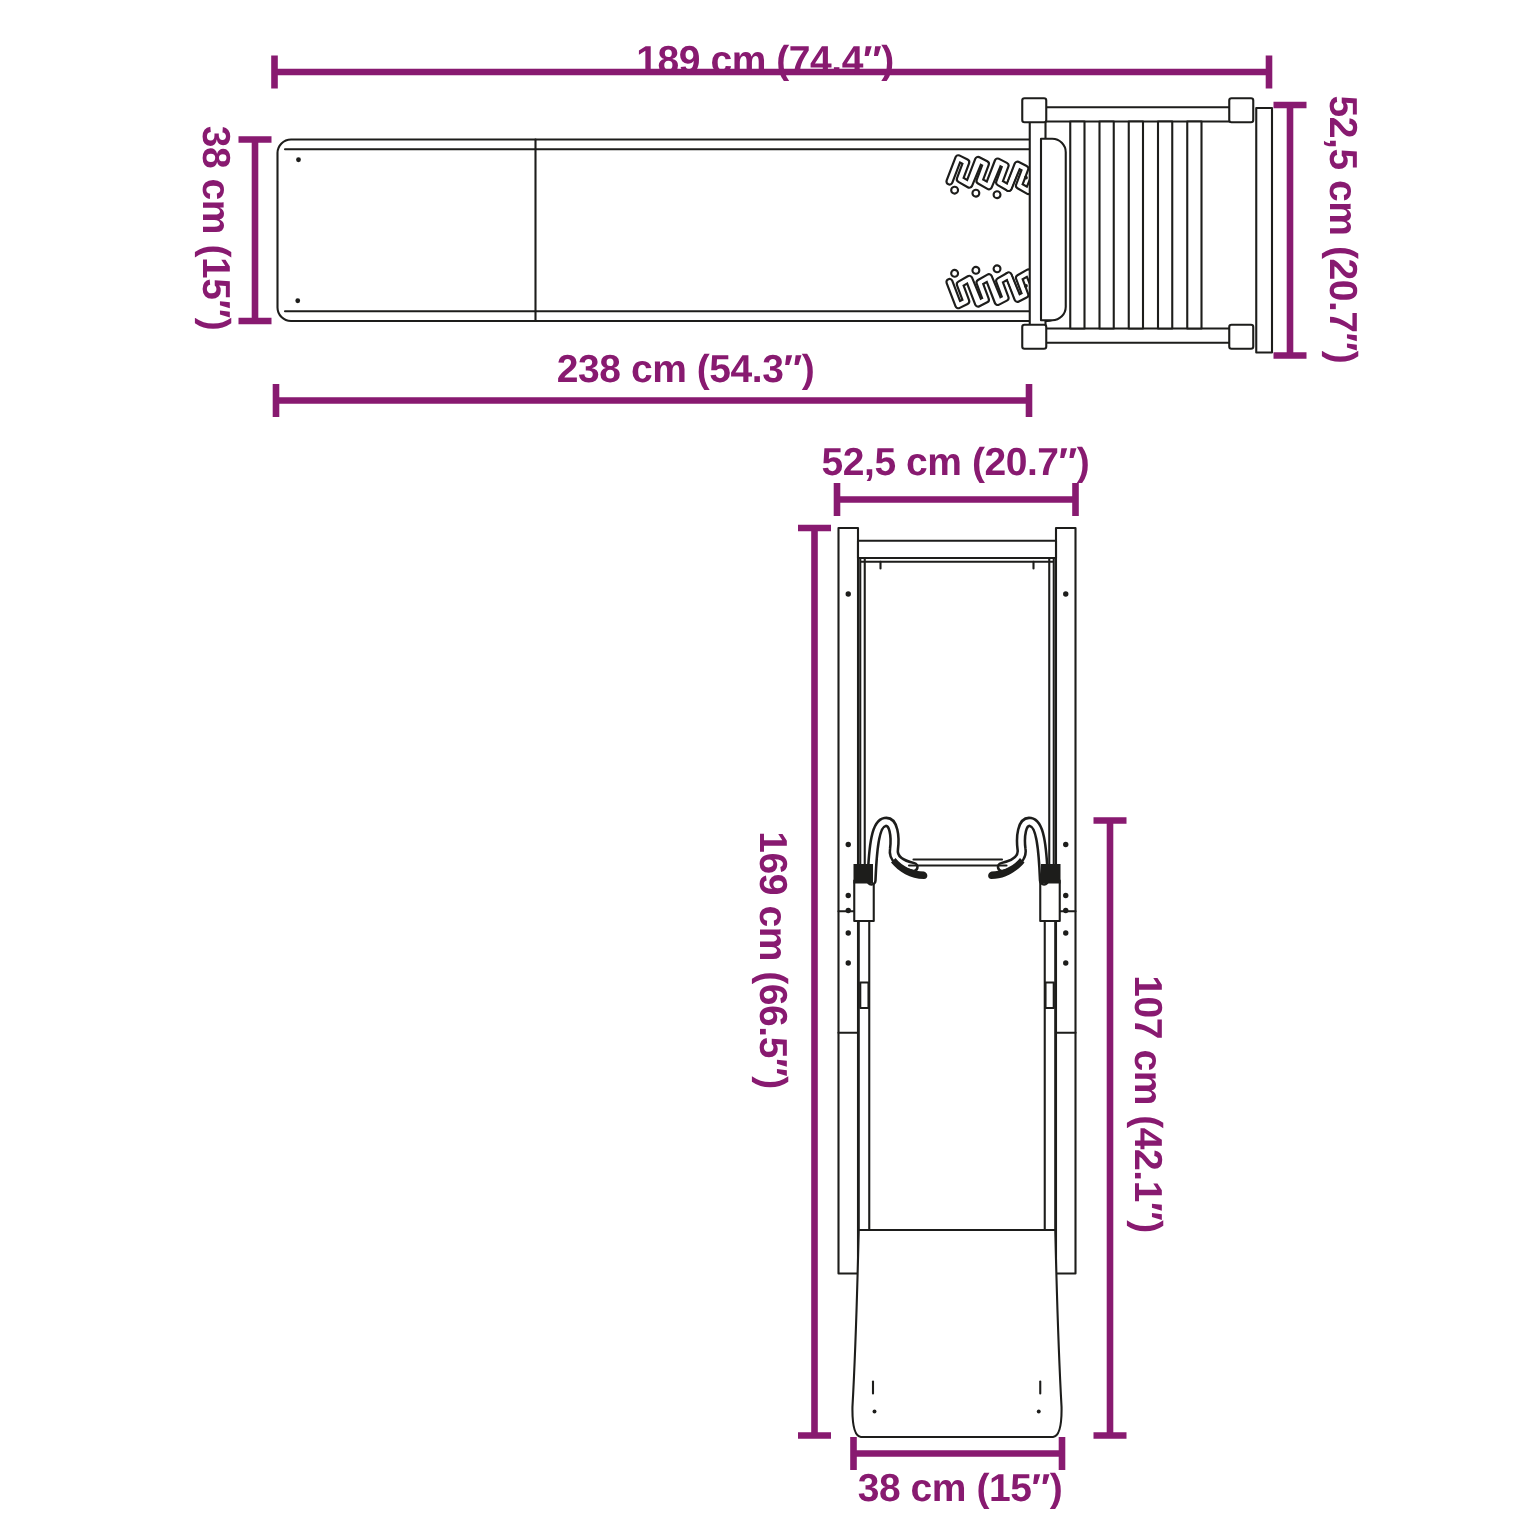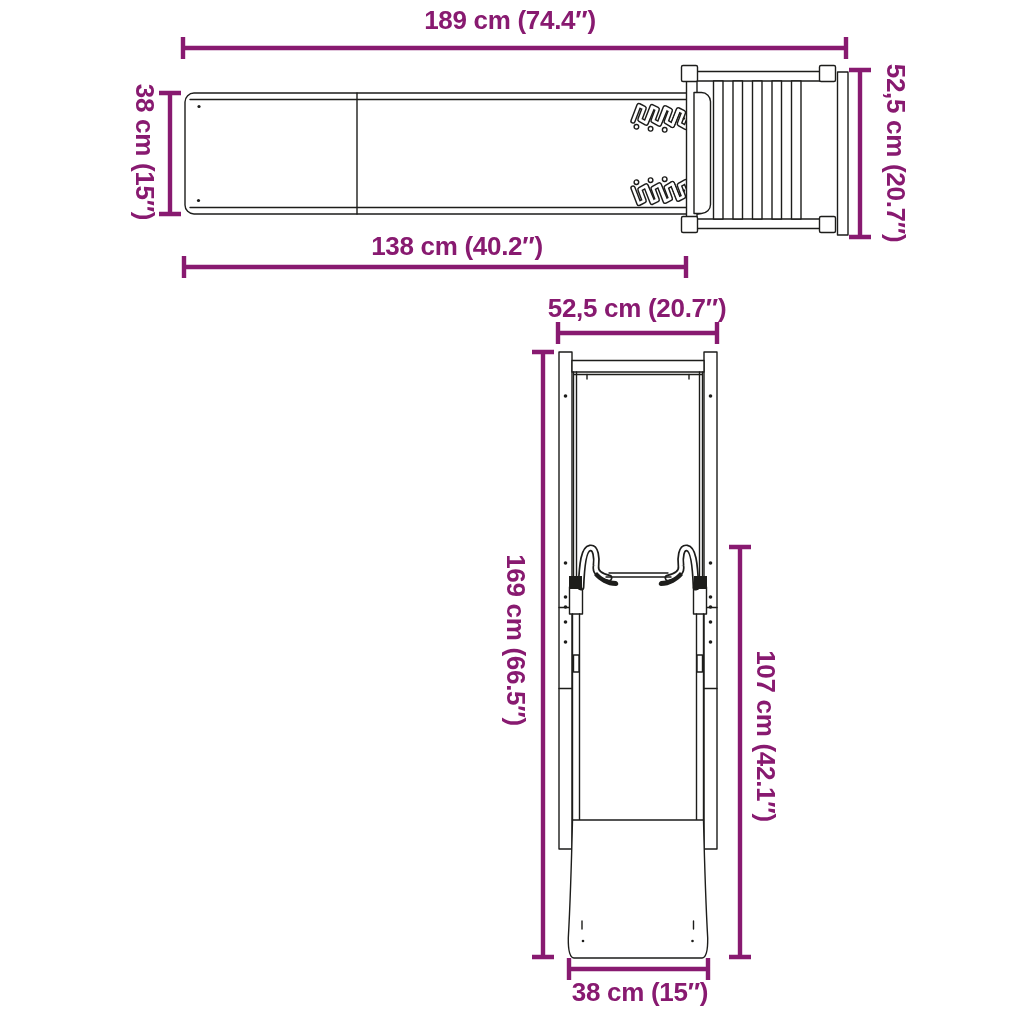--- a/index.html
+++ b/index.html
@@ -164,23 +164,23 @@
           <circle cx="710.5" cy="642" r="1.8" class="fill"></circle>
       </g>
 
       <path d="M558,322 V344 M717,322 V344 M558,333 H717" class="dim"></path>
       <path d="M532,352 H554 M532,957 H554 M543,352 V957" class="dim"></path>
       <path d="M729,547 H751 M729,957 H751 M740,547 V957" class="dim"></path>
       <path d="M569,958 V980 M708,958 V980 M569,969 H708" class="dim"></path>
     </g>
   </svg>
 
-  <div class="dim-label" style="left:510px;top:20px">189 cm (74.4″)</div>
+  <div class="dim-label" style="left:510px;top:40px">189 cm (74.4″)</div>
   <div class="dim-label vert" style="left:144px;top:152px">38 cm (15″)</div>
   <div class="dim-label vert" style="left:895px;top:153px">52,5 cm (20.7″)</div>
-  <div class="dim-label" style="left:457px;top:246px">138 cm (40.2″)</div>
+  <div class="dim-label" style="left:457px;top:246px">238 cm (54.3″)</div>
 
   <div class="dim-label" style="left:637px;top:308px">52,5 cm (20.7″)</div>
   <div class="dim-label vert" style="left:515px;top:640px">169 cm (66.5″)</div>
   <div class="dim-label vert" style="left:765px;top:736px">107 cm (42.1″)</div>
   <div class="dim-label" style="left:640px;top:992px">38 cm (15″)</div>
 
 </div>
 
 </body></html>

